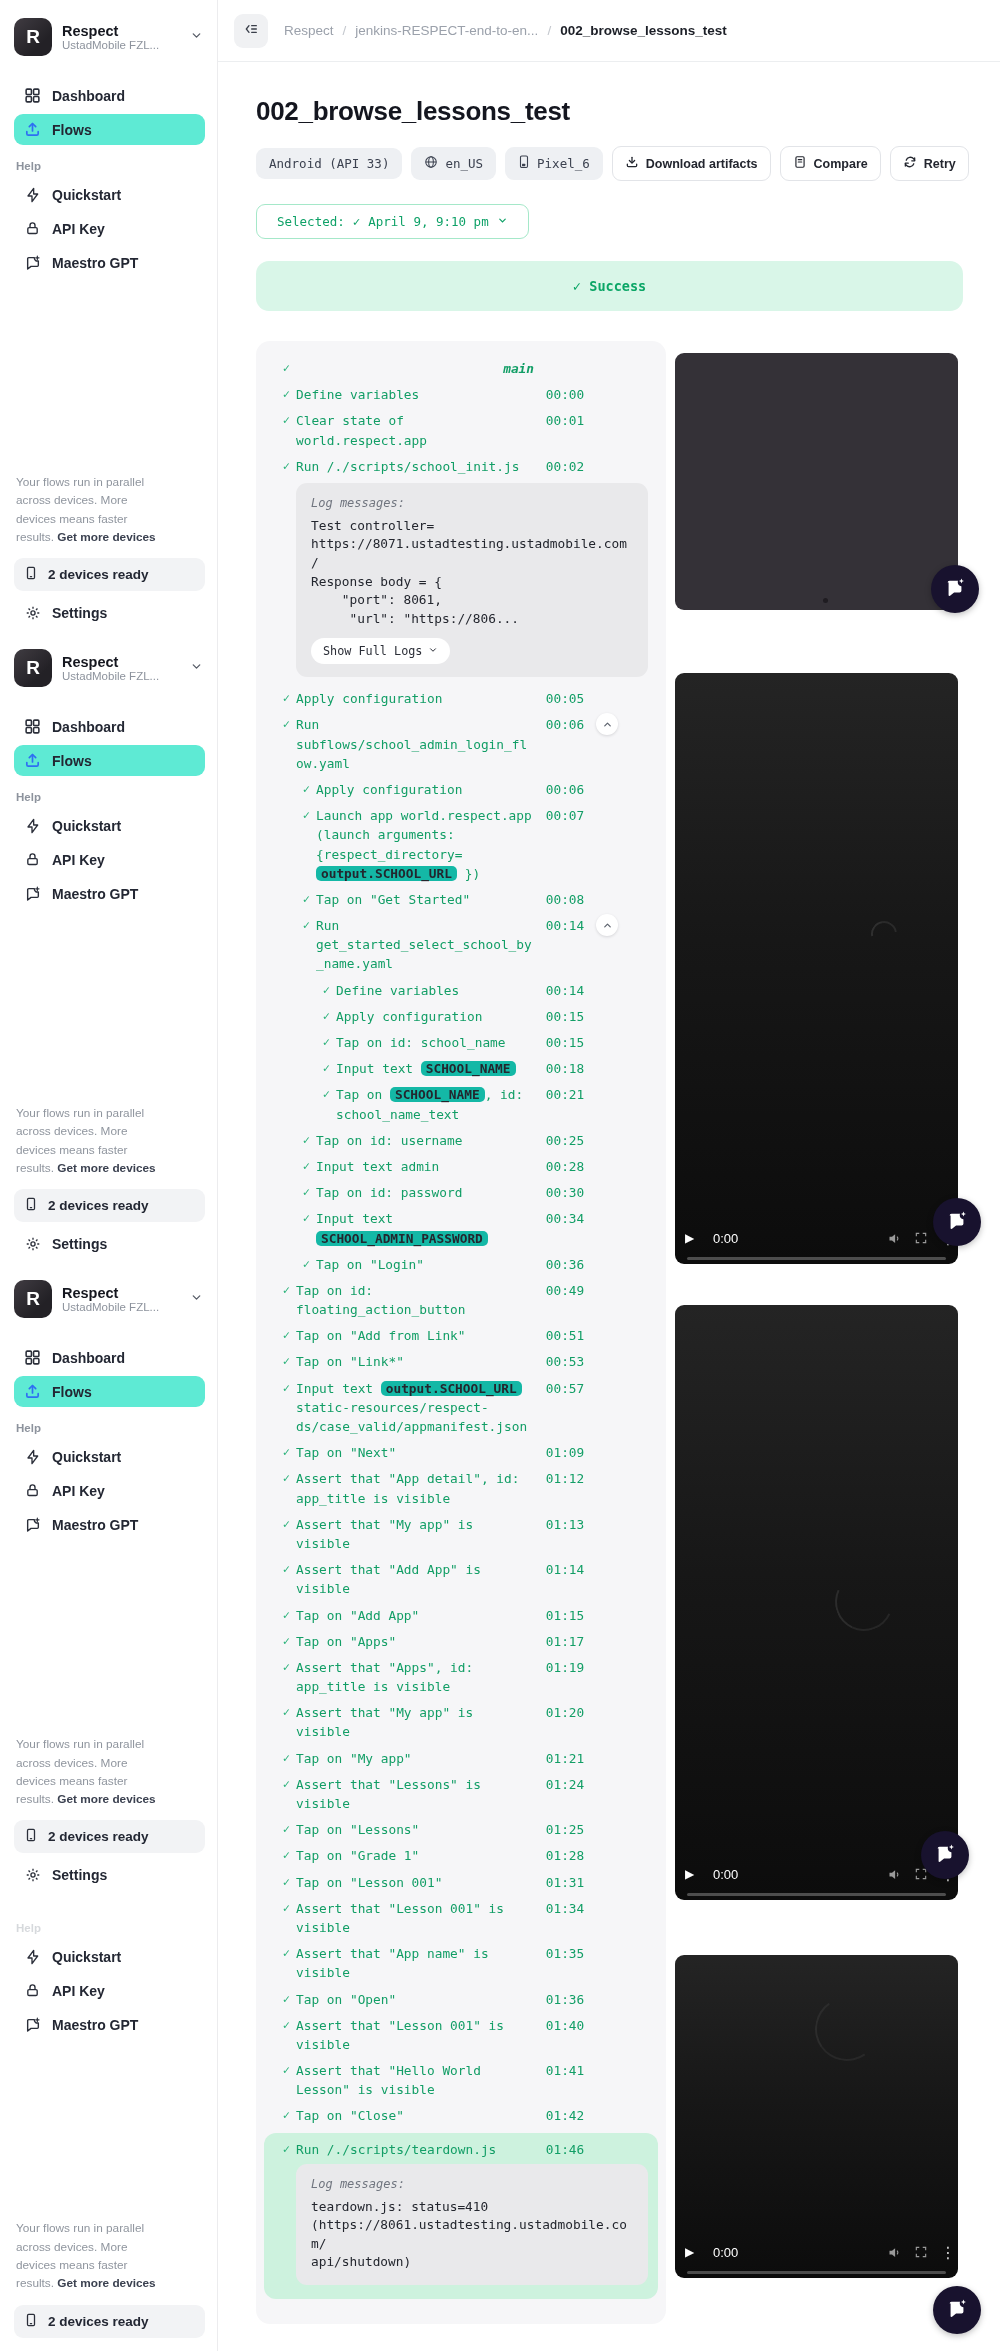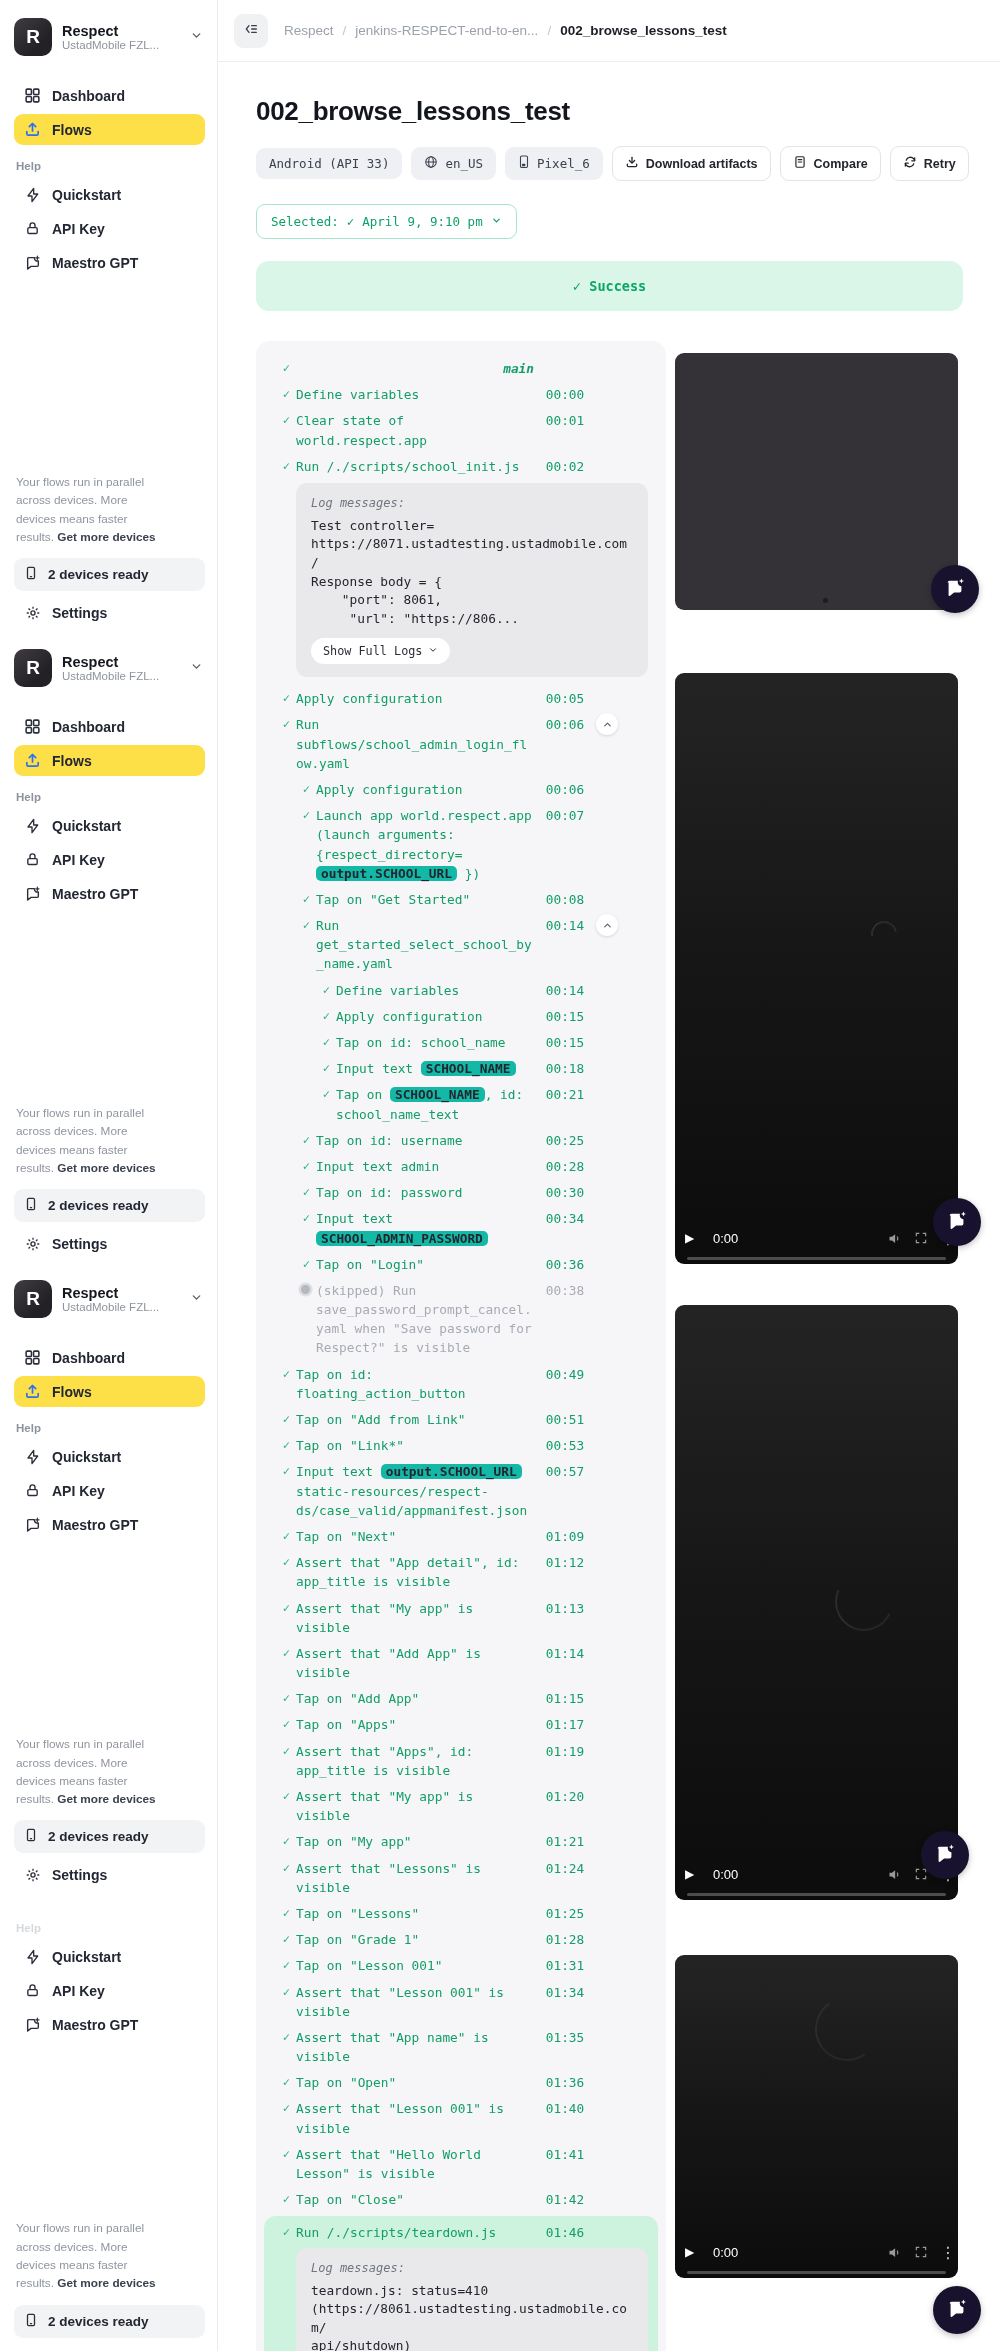--- a/index.html
+++ b/index.html
@@ -23,21 +23,21 @@
     color:#fff; font-weight:800; font-size:19px; display:flex; align-items:center; justify-content:center;
   }
   .ws-meta { flex:1; min-width:0; }
   .ws-name { font-size:14.5px; font-weight:800; color:#15171f; }
   .ws-org { font-size:11.5px; color:#8d939d; white-space:nowrap; }
   .ws-chev { flex:0 0 auto; margin-right:2px; }
   .nav-item {
     display:flex; align-items:center; gap:11px; height:31px; padding:0 10px;
     border-radius:9px; font-size:14px; font-weight:700; color:#232733; cursor:pointer; margin-bottom:3px;
   }
-  .nav-item.active { background:#fde047; }
+  .nav-item.active { background:#5eead4; }
   .nav-item .ic { width:17px; display:flex; justify-content:center; }
   .sec-label { font-size:11.5px; font-weight:700; color:#8d939d; margin:15px 0 7px 2px; }
   .sec-label.faded { opacity:.35; }
   .spacer-full { height:192px; } .spacer-part { height:176px; }
   .note { font-size:11.8px; line-height:1.55; color:#8f959e; width:152px; margin:0 0 12px 2px; }
   .note a { color:#3b4150; font-weight:700; cursor:pointer; }
   .devices-pill {
     display:flex; align-items:center; gap:10px; background:#f2f3f5; border-radius:9px;
     height:33px; padding:0 10px; font-size:13.5px; font-weight:700; color:#232733; margin-bottom:6px; cursor:pointer;
   }
@@ -52,21 +52,21 @@
   .crumb { cursor:pointer; } .crumb-sep { color:#c3c7cd; } .crumb.current { color:#1c1f27; font-weight:600; cursor:default; }
 
   .content { padding:34px 0 0 38px; }
   .page-title { font-size:26px; font-weight:800; color:#14161f; letter-spacing:-.3px; }
   .badge-row { display:flex; align-items:center; gap:9px; margin-top:19px; }
   .badge { display:inline-flex; align-items:center; gap:7px; background:#eef0f3; border-radius:9px;
     padding:8px 13px; font-size:12.5px; color:#3c4250; }
   .btn { display:inline-flex; align-items:center; gap:7px; background:#fff; border:1px solid #e2e4e8;
     border-radius:9px; padding:8px 12px; font-size:12.5px; font-weight:700; color:#23262f; cursor:pointer; }
   .selected-pill { display:inline-flex; align-items:center; gap:8px; margin-top:23px;
-    border:1.5px solid #a5e8c9; border-radius:9px; padding:9px 14px; font-size:12.5px; color:#0ea167; cursor:pointer; }
+    border:1.5px solid #a5e8c9; border-radius:9px; padding:9px 20px; font-size:12.5px; color:#0ea167; cursor:pointer; }
   .success-banner { width:707px; height:50px; background:#d9f6e8; border-radius:13px; margin-top:22px;
     display:flex; align-items:center; justify-content:center; gap:8px; color:#0ba666; font-size:13.5px; font-weight:700; }
   .success-banner .ck { font-size:14px; }
 
   
   .steps { width:410px; background:#f6f6f8; border-radius:14px; margin-top:30px; padding:18px 14px 18px 14px; }
   .step { display:grid; column-gap:6px; align-items:start; margin-bottom:7px; padding-right:34px;
     font-family:"DejaVu Sans Mono","Liberation Mono",monospace; font-size:12.8px; line-height:1.5;
     color:#129e66; cursor:pointer; }
   .step.l0 { grid-template-columns:20px 1fr 50px 22px; }
@@ -608,26 +608,20 @@
           <div class="t">Input text <span class="code-token mono">SCHOOL_ADMIN_PASSWORD</span></div>
           <span class="time">00:34</span>
           <span></span>
         </div>
         <div class="step l1">
           <span class="ck">✓</span>
           <div class="t">Tap on "Login"</div>
           <span class="time">00:36</span>
           <span></span>
         </div>
-        <div class="step l1 skip">
-          <span class="dot"></span>
-          <div class="t">(skipped) Run save_password_prompt_cancel.yaml when "Save password for Respect?" is visible</div>
-          <span class="time">00:38</span>
-          <span></span>
-        </div>
         <div class="step l0">
           <span class="ck">✓</span>
           <div class="t">Tap on id: floating_action_button</div>
           <span class="time">00:49</span>
           <span></span>
         </div>
         <div class="step l0">
           <span class="ck">✓</span>
           <div class="t">Tap on "Add from Link"</div>
           <span class="time">00:51</span>

